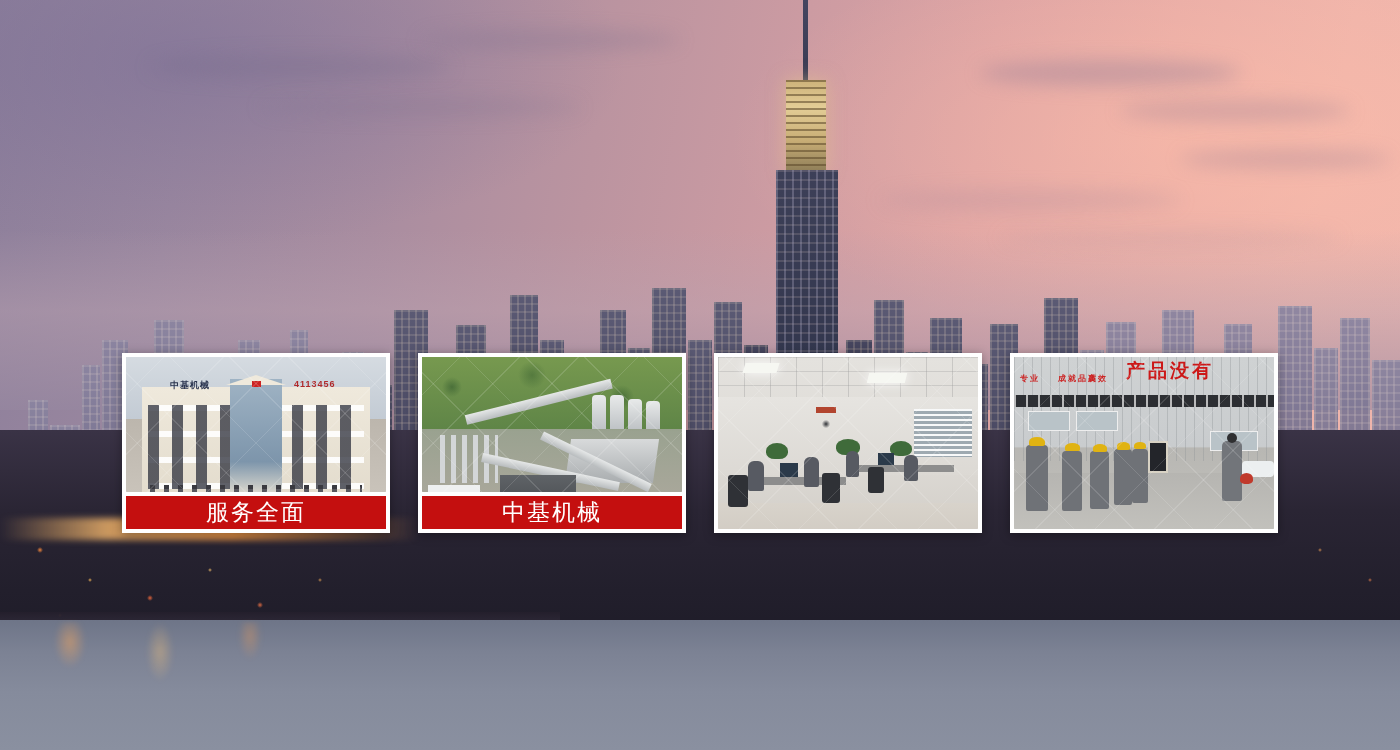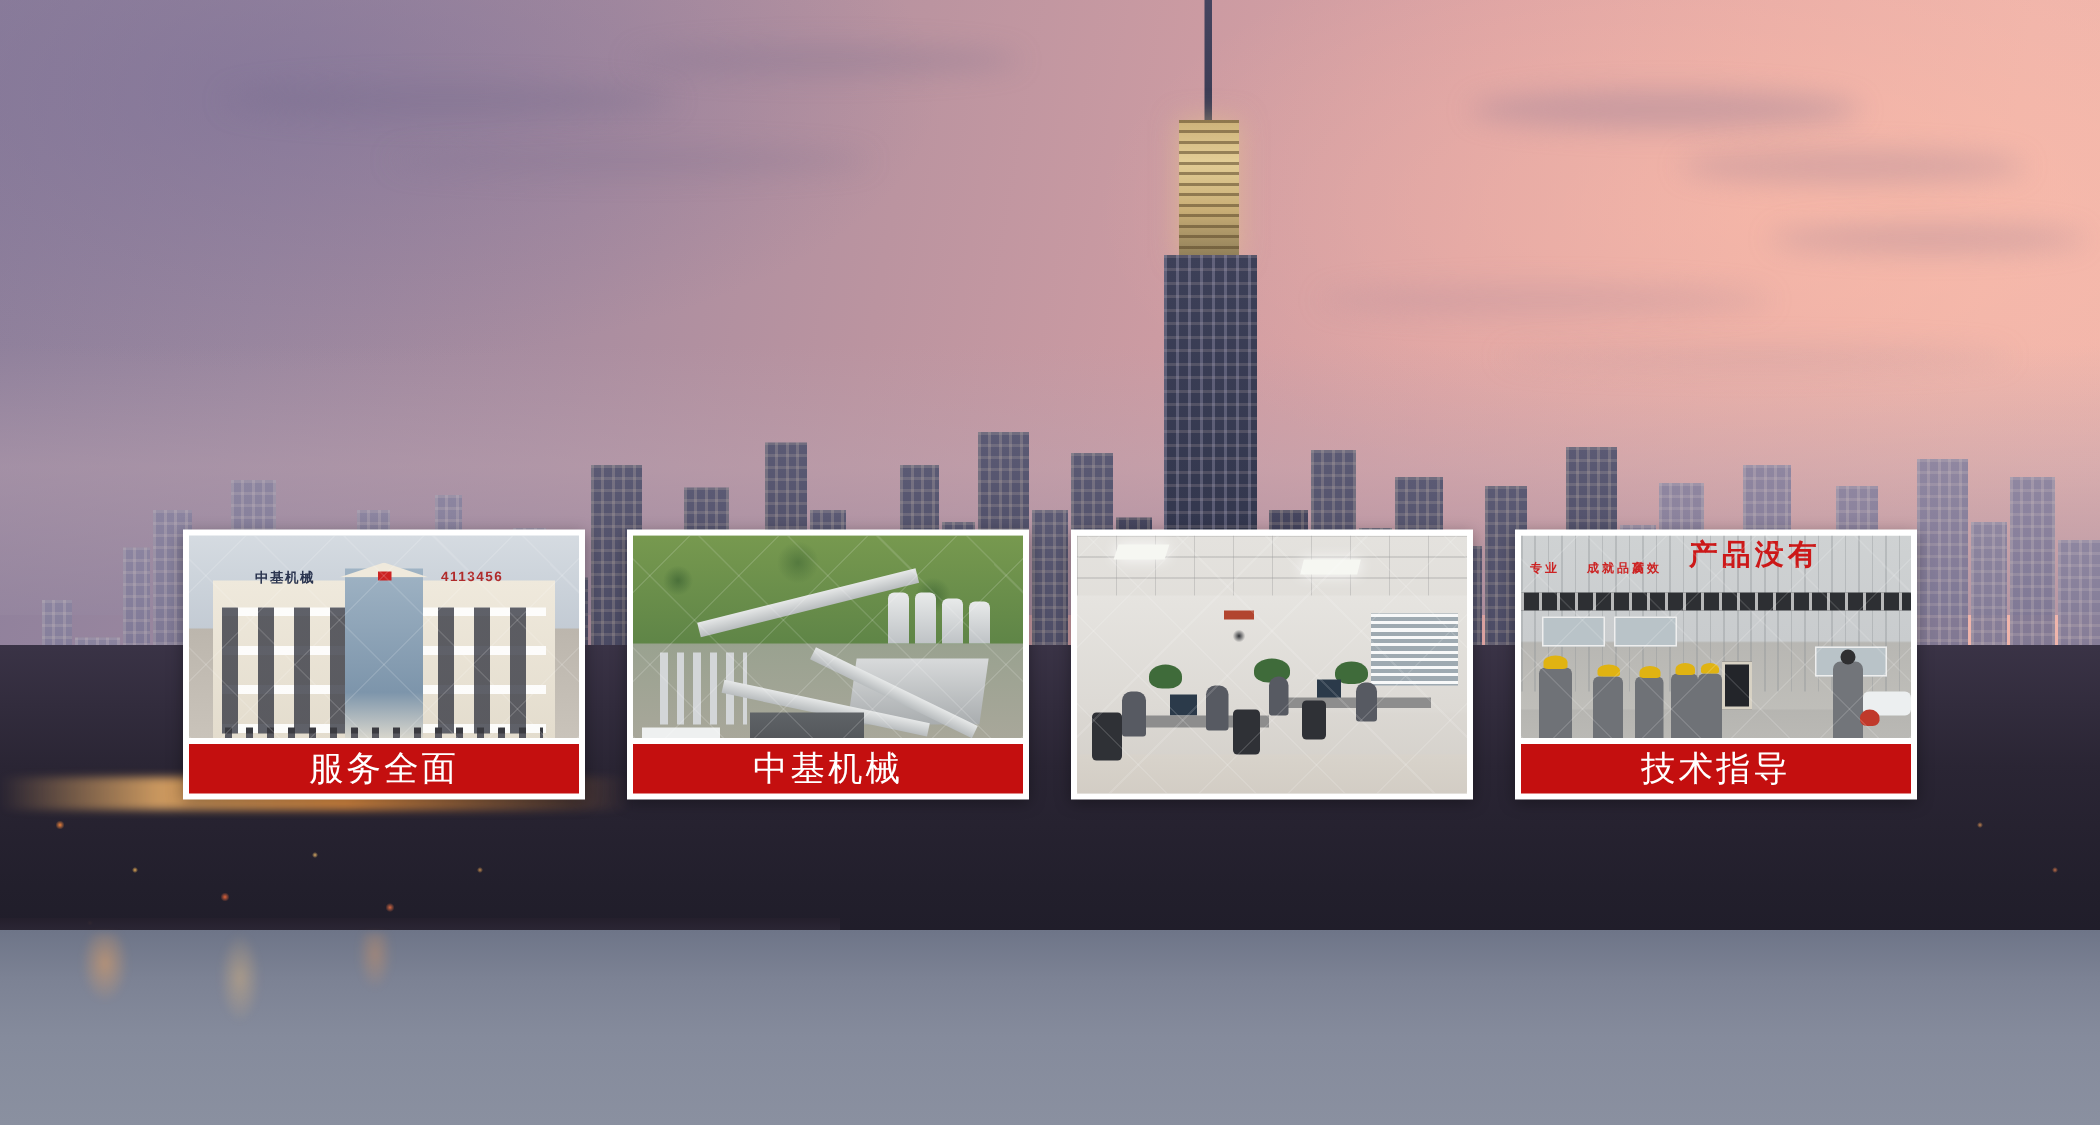--- a/index.html
+++ b/index.html
@@ -501,17 +501,16 @@
           <div class="p4-hat" style="left:103px; top:85px; width:13px; height:8px;"></div>
           <div class="p4-worker" style="left:118px; top:92px; width:16px; height:54px;"></div>
           <div class="p4-hat" style="left:120px; top:85px; width:12px; height:7px;"></div>
 
           <div class="p4-boss"></div>
           <div class="p4-boss-head"></div>
           <div class="p4-helmet-red"></div>
         </div>
         <div class="wm"></div>
       </div>
-      <div class="card-caption">技术指导</div>
     </div>
 
   </div>
 </div>
 
 </body></html>

